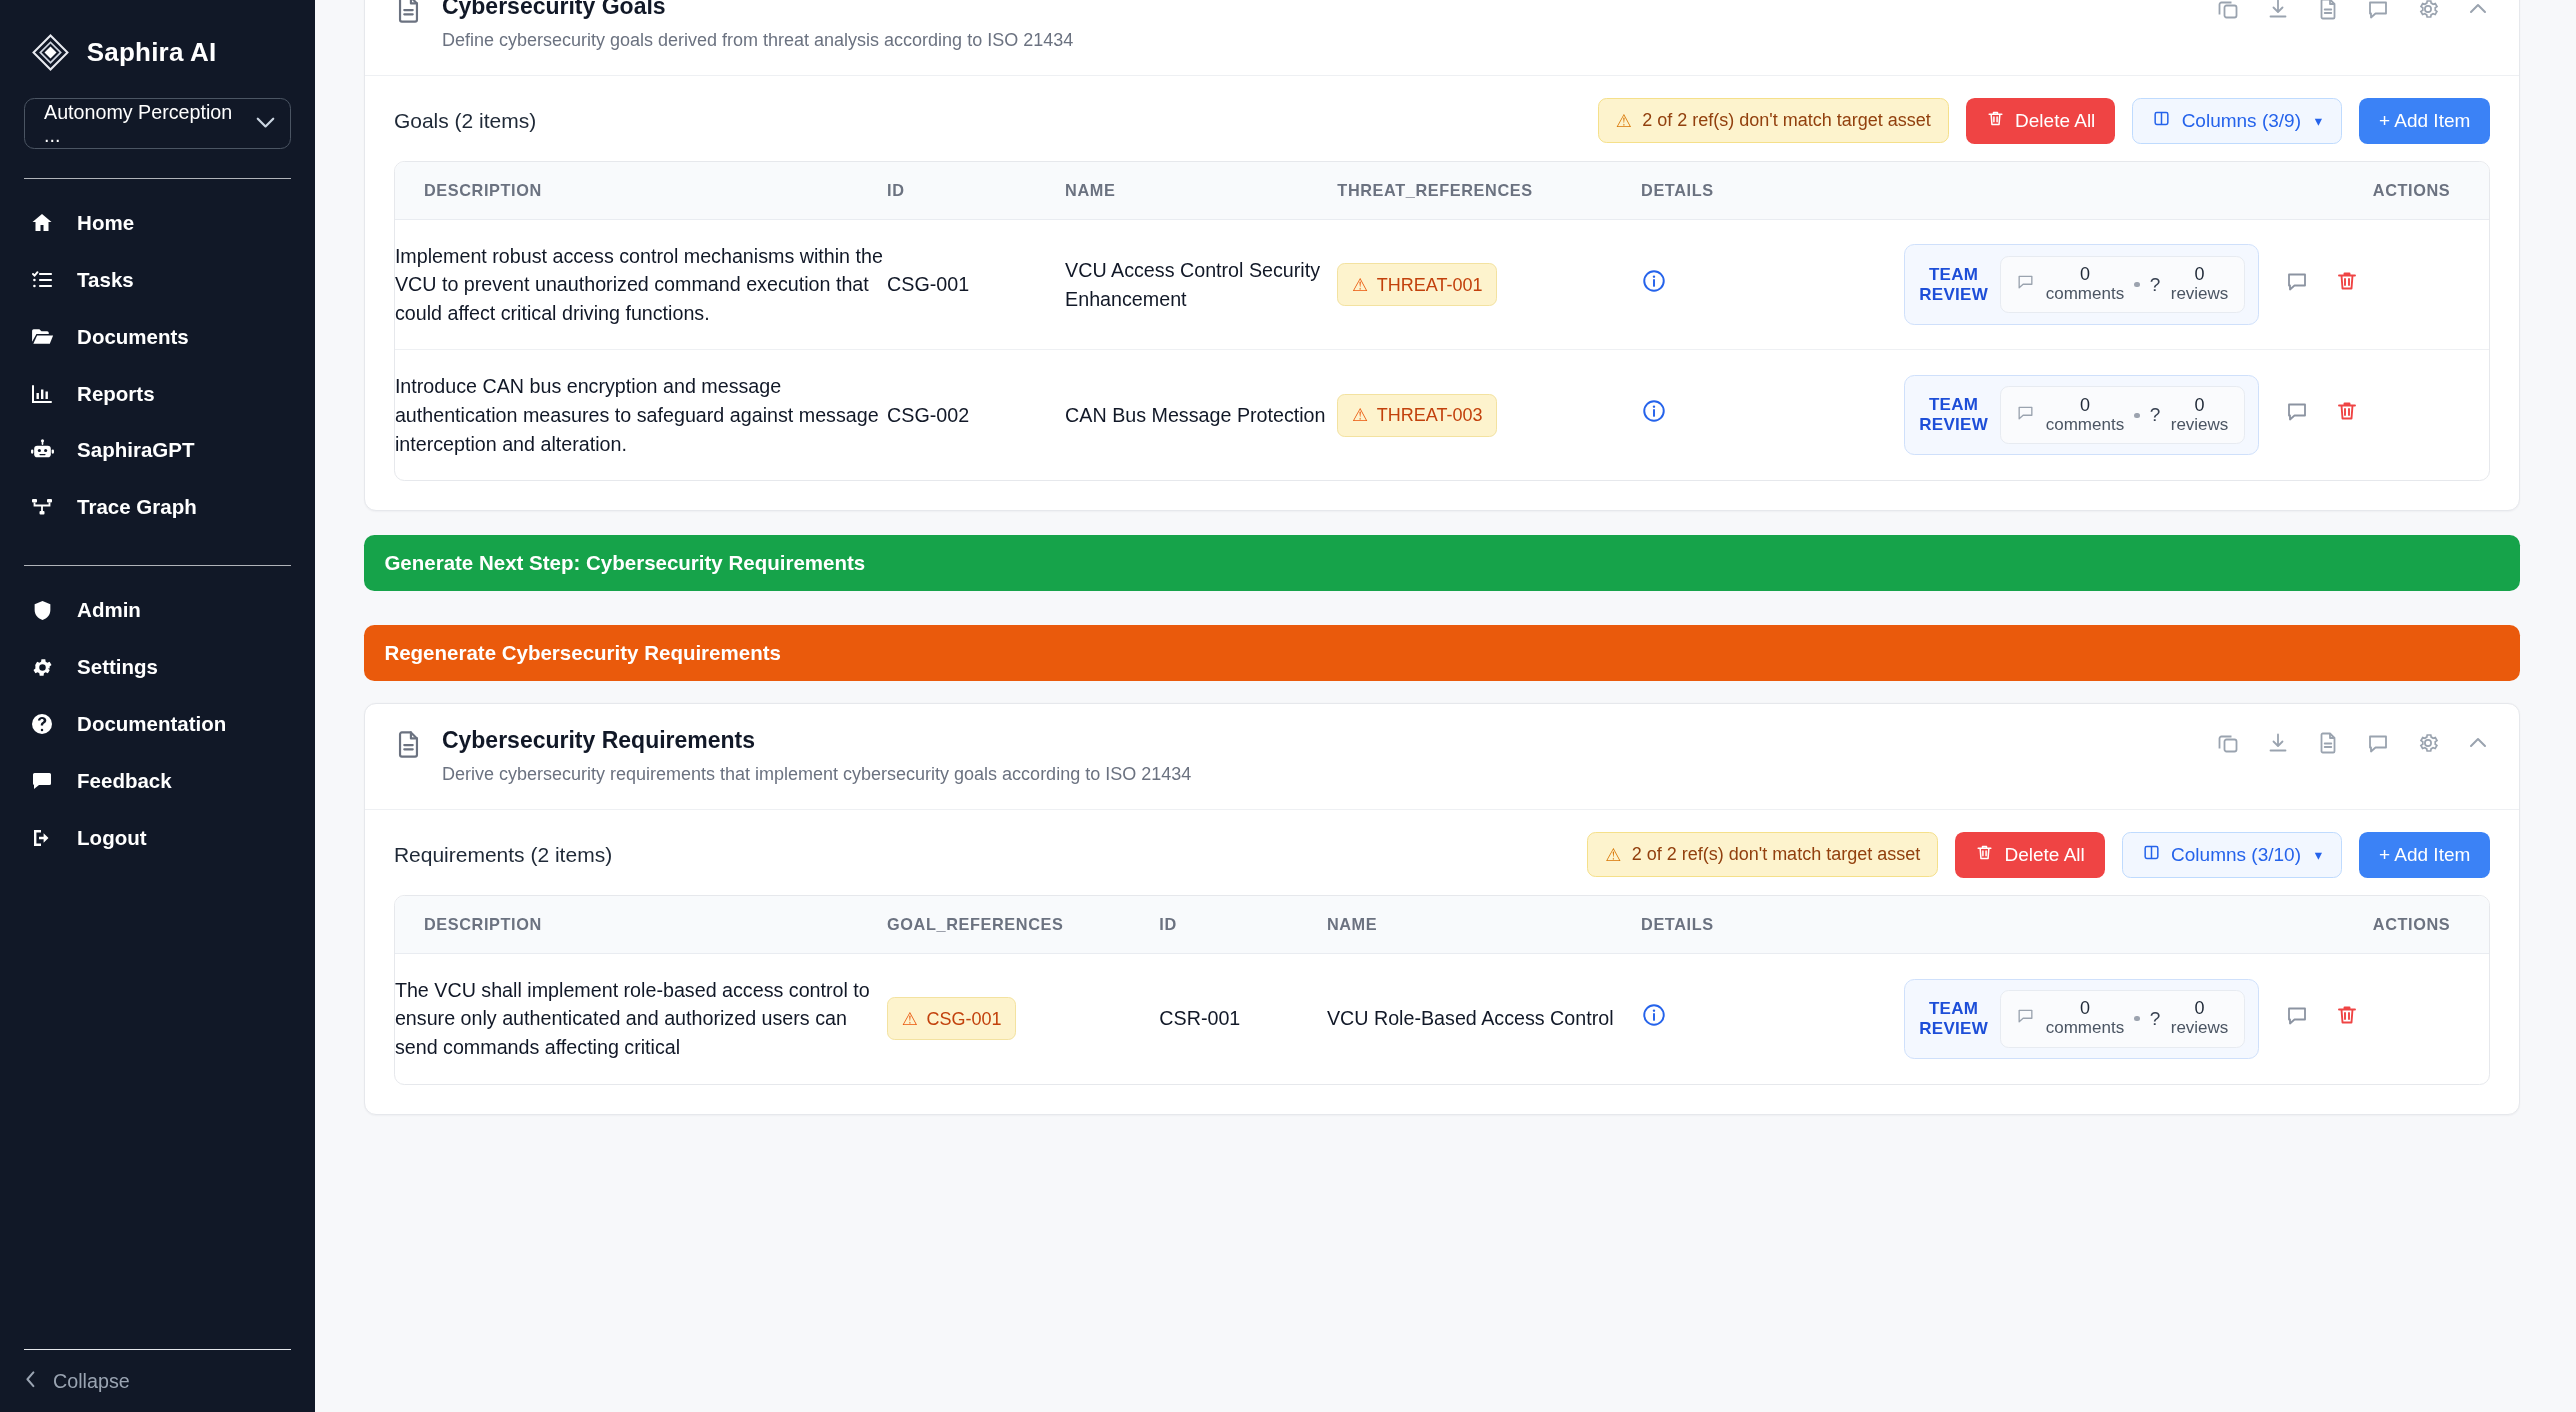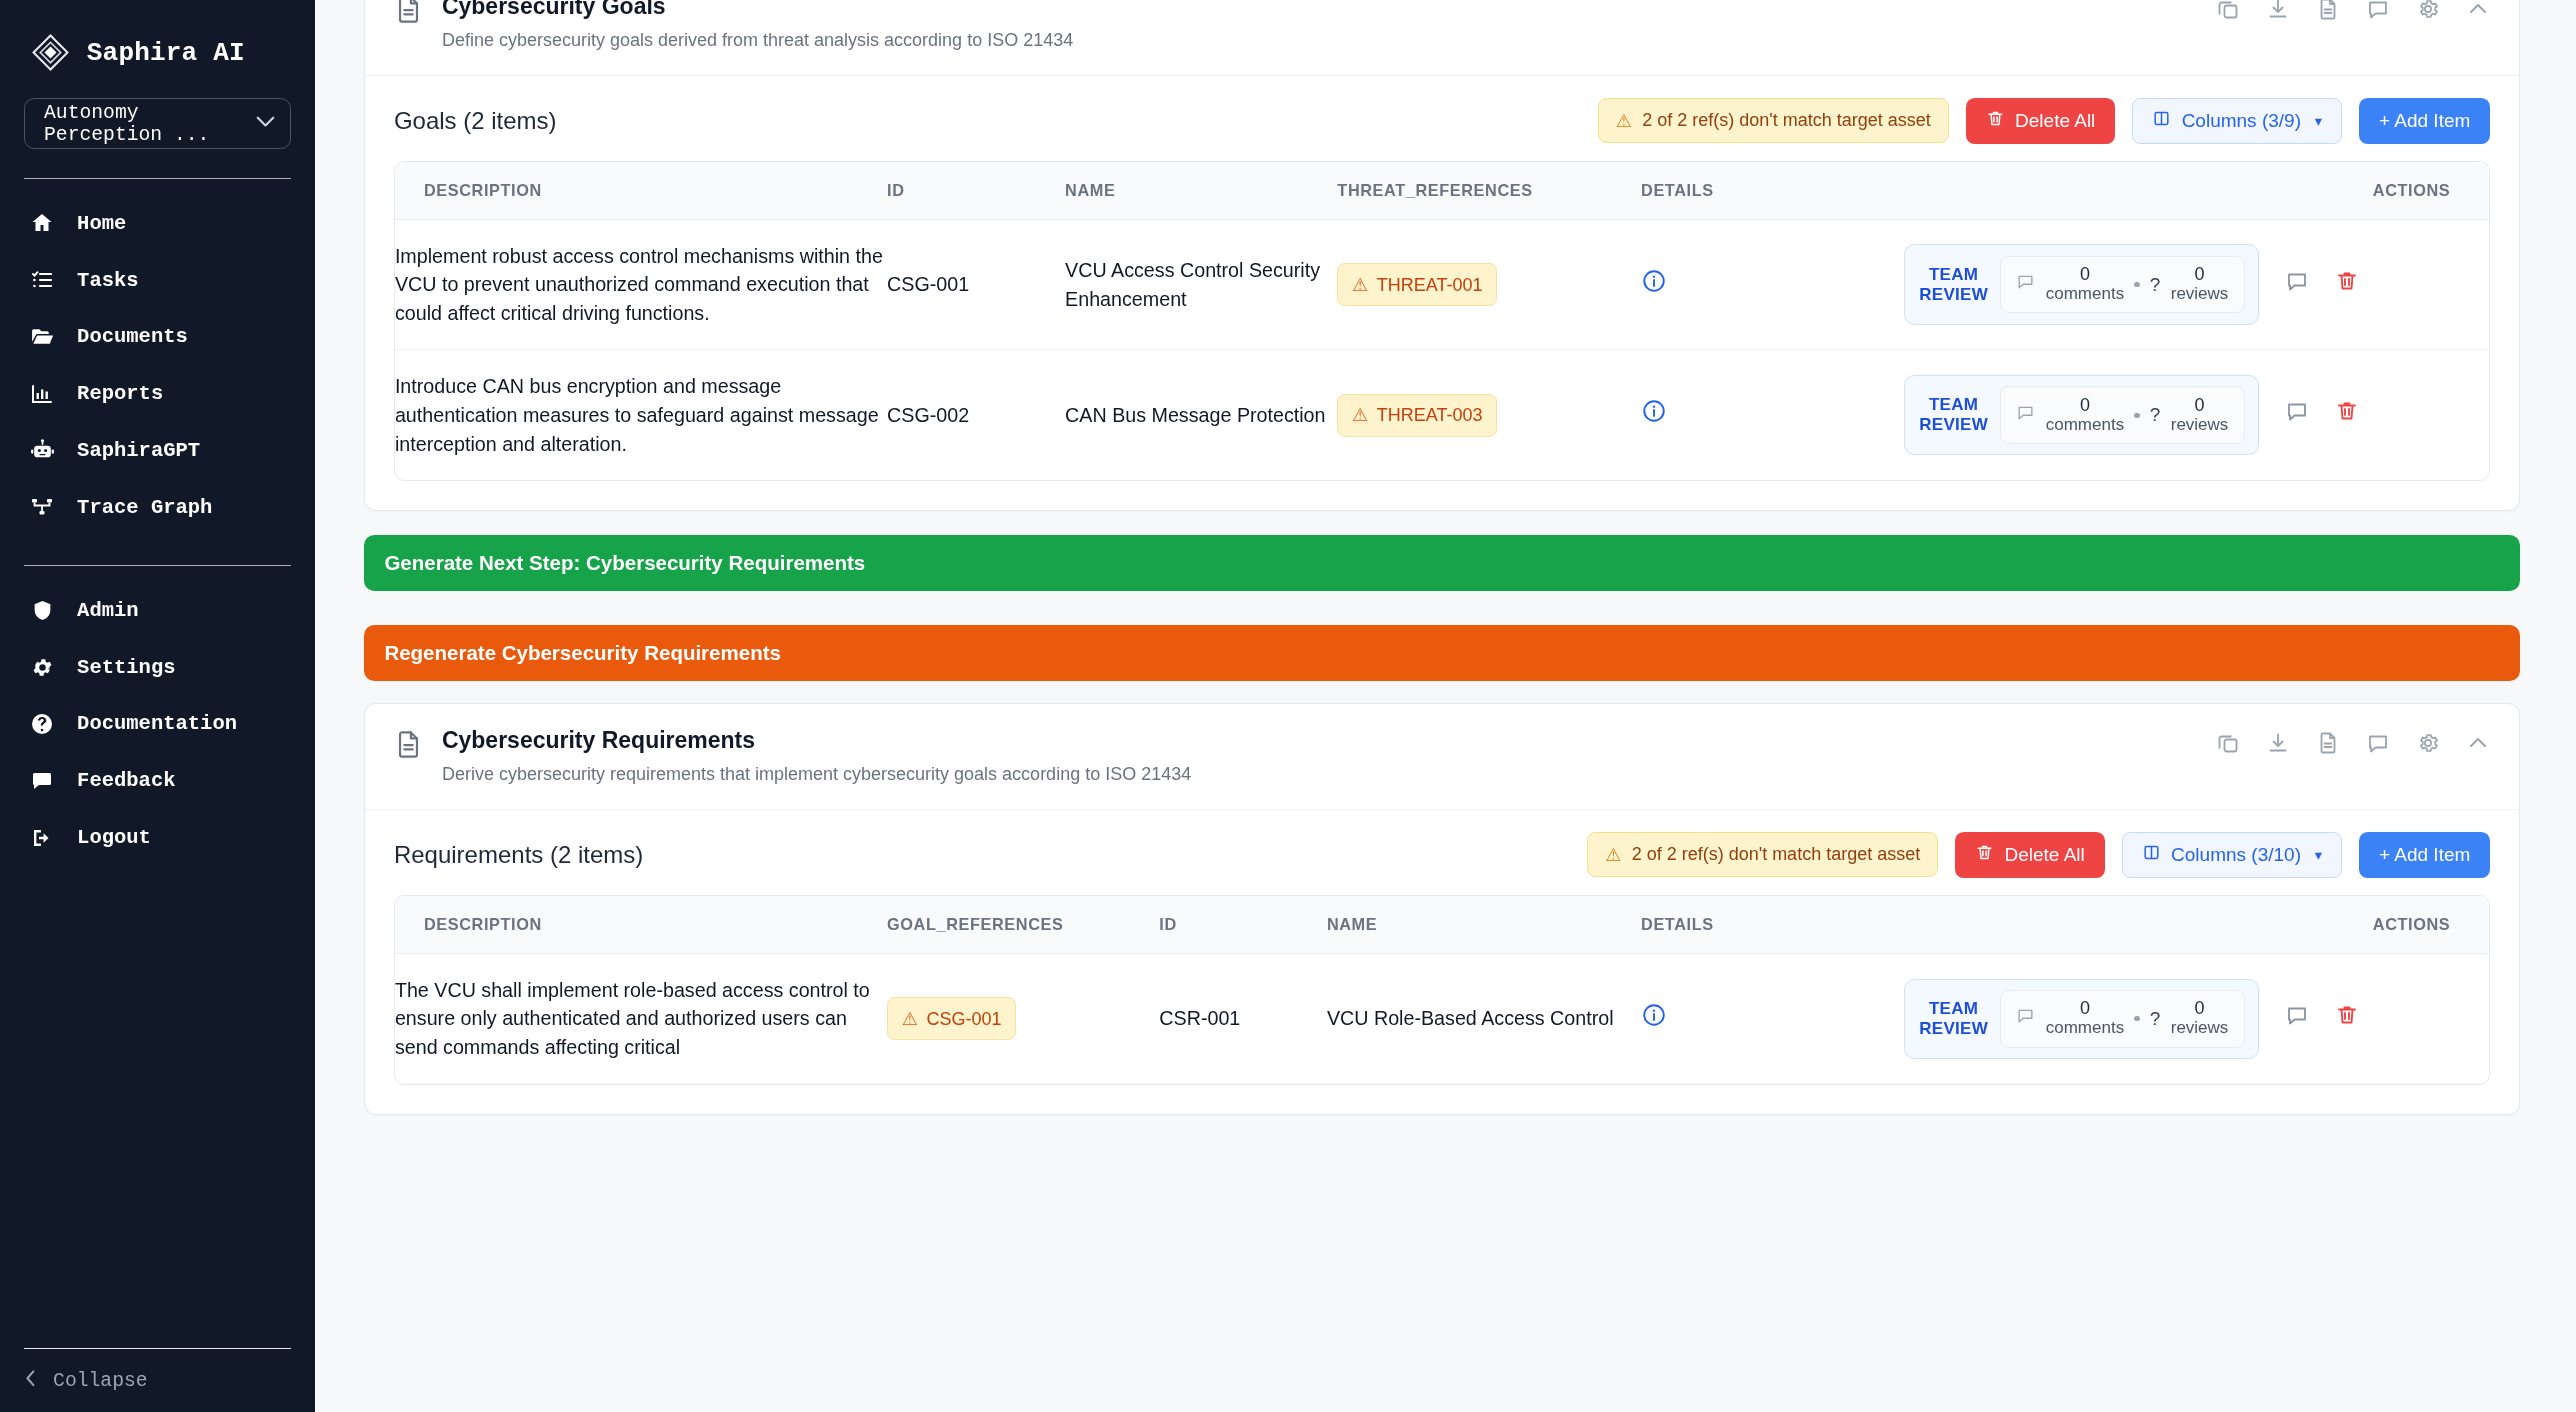--- a/index.html
+++ b/index.html
@@ -11,21 +11,20 @@
   }
   .app { display: flex; width: 2576px; height: 1412px; }
 
   
   .sidebar {
     width: 315px; flex: 0 0 315px; height: 1412px;
     background: #111827; color: #ffffff;
     display: flex; flex-direction: column;
     padding: 0 24px;
     position: relative;
-    font-family: Liberation Mono, monospace;
   }
   .brand { display: flex; align-items: center; gap: 17px; padding: 26px 6.8px 0 6.8px; height: 79px; }
   .brand-logo { width: 39px; height: 39px; flex: 0 0 39px; }
   .brand-name { font-size: 26px; font-weight: 700; letter-spacing: 0.2px; color: #fff; }
 
   .project-select {
     margin: 19px 0 0 0;
     height: 51px;
     border: 1.4px solid #4b5563;
     border-radius: 10.3px;
@@ -86,21 +85,21 @@
   .doc-ico { width: 29px; height: 29px; flex: 0 0 29px; margin-top: 3.4px; color: #6b7280; }
   .card-title { font-size: 23px; font-weight: 700; color: #111827; line-height: 1.25; }
   .card-sub { font-size: 18px; color: #6b7280; margin-top: 8.6px; line-height: 1.3; }
   .card-head-actions { display: flex; align-items: center; gap: 26px; padding-top: 5.1px; }
   .hicon { color: #9aa3af; cursor: pointer; display: block; }
 
   .toolbar {
     display: flex; align-items: center; justify-content: space-between;
     padding: 22px 29px 17px 29px;
   }
-  .toolbar-title { font-size: 24px; color: #1f2937; font-weight: 400; }
+  .toolbar-title { font-size: 21px; color: #1f2937; font-weight: 400; }
   .toolbar-right { display: flex; align-items: center; gap: 17px; }
 
   .warn-pill {
     background: #fdf3cd; border: 0.9px solid #f5e08a; color: #92400e;
     border-radius: 8.6px; height: 45px; display: flex; align-items: center;
     gap: 10.3px; padding: 0 17px; font-size: 18px; white-space: nowrap;
   }
   .warn-pill .tri { color: #d97706; font-size: 18px; }
 
   .btn {

